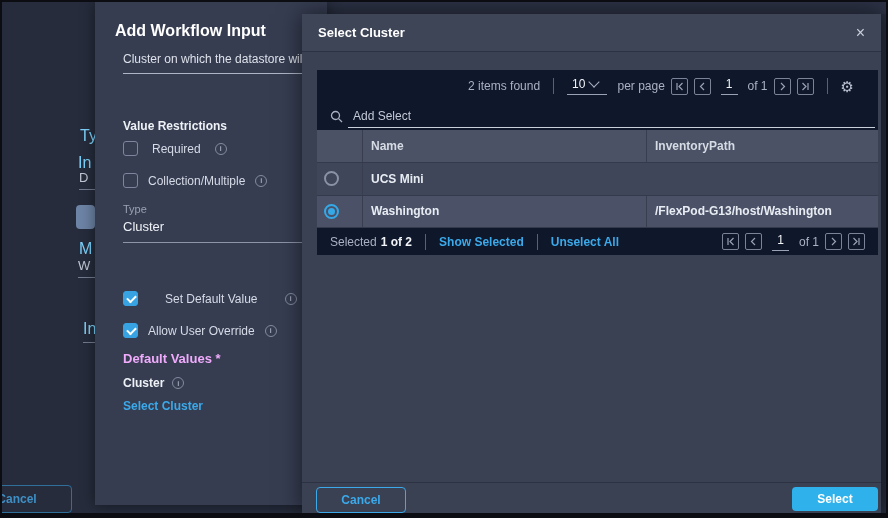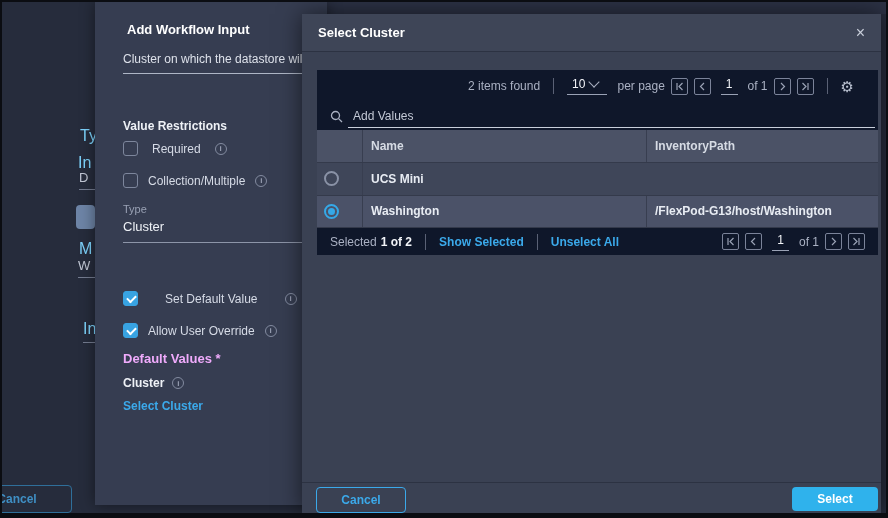--- a/index.html
+++ b/index.html
@@ -17,21 +17,21 @@
   .frag-btn{position:absolute;background:#6d84a6;border-radius:4px;}
   .backdrop-cancel{
     position:absolute;left:-40px;top:483px;width:108px;height:26px;
     border:1px solid #2f6f9a;border-radius:4px;background:transparent;
     color:#3f8fc4;font-size:12px;font-weight:bold;display:flex;align-items:center;justify-content:center;
   }
   .top-strip{position:absolute;left:300px;top:0;width:584px;height:12px;background:#2c3245;}
 
   
   .panel{position:absolute;left:93px;top:0;width:232px;height:503px;background:#363d51;box-shadow:0 0 14px rgba(0,0,0,.45);}
-  .panel-title{position:absolute;left:32px;top:20px;font-size:13px;font-weight:bold;color:#ffffff;}
+  .panel-title{position:absolute;left:20px;top:20px;font-size:16px;font-weight:bold;color:#ffffff;}
   .desc-input{
     position:absolute;left:28px;top:50px;width:204px;color:#dde1ea;font-size:12px;
     border-bottom:1px solid #aeb6c6;padding-bottom:7px;white-space:nowrap;overflow:hidden;
   }
   .vr-heading{position:absolute;left:28px;top:117px;font-size:12px;font-weight:bold;color:#eef1f6;}
   .cb-row{position:absolute;left:28px;display:flex;align-items:center;gap:10px;}
   .checkbox{width:15px;height:15px;border:1px solid #7d869c;border-radius:3px;box-sizing:border-box;position:relative;flex:0 0 auto;}
   .checkbox.checked{background:#38a3e2;border-color:#38a3e2;}
   .checkbox.checked::after{
     content:"";position:absolute;left:3px;top:3px;width:7px;height:4px;
@@ -213,21 +213,21 @@
         </span>
         <span class="v-div"></span>
         <span class="gear">⚙</span>
       </div>
 
       <div class="t-filter">
         <svg width="13" height="13" viewBox="0 0 13 13" fill="none" stroke="#aab1c3" stroke-width="1.3">
             <circle cx="5.5" cy="5.5" r="4"></circle>
             <path d="M8.6 8.6L12 12"></path>
           </svg>
-        <span class="filter-text">Add Values</span>
+        <span class="filter-text">Add Select</span>
         <span class="filter-underline"></span>
       </div>
 
       <div class="t-grid t-head">
         <span></span>
         <span class="cell cell-name">Name</span>
         <span class="cell cell-path">InventoryPath</span>
       </div>
 
       <div class="t-grid t-row">

